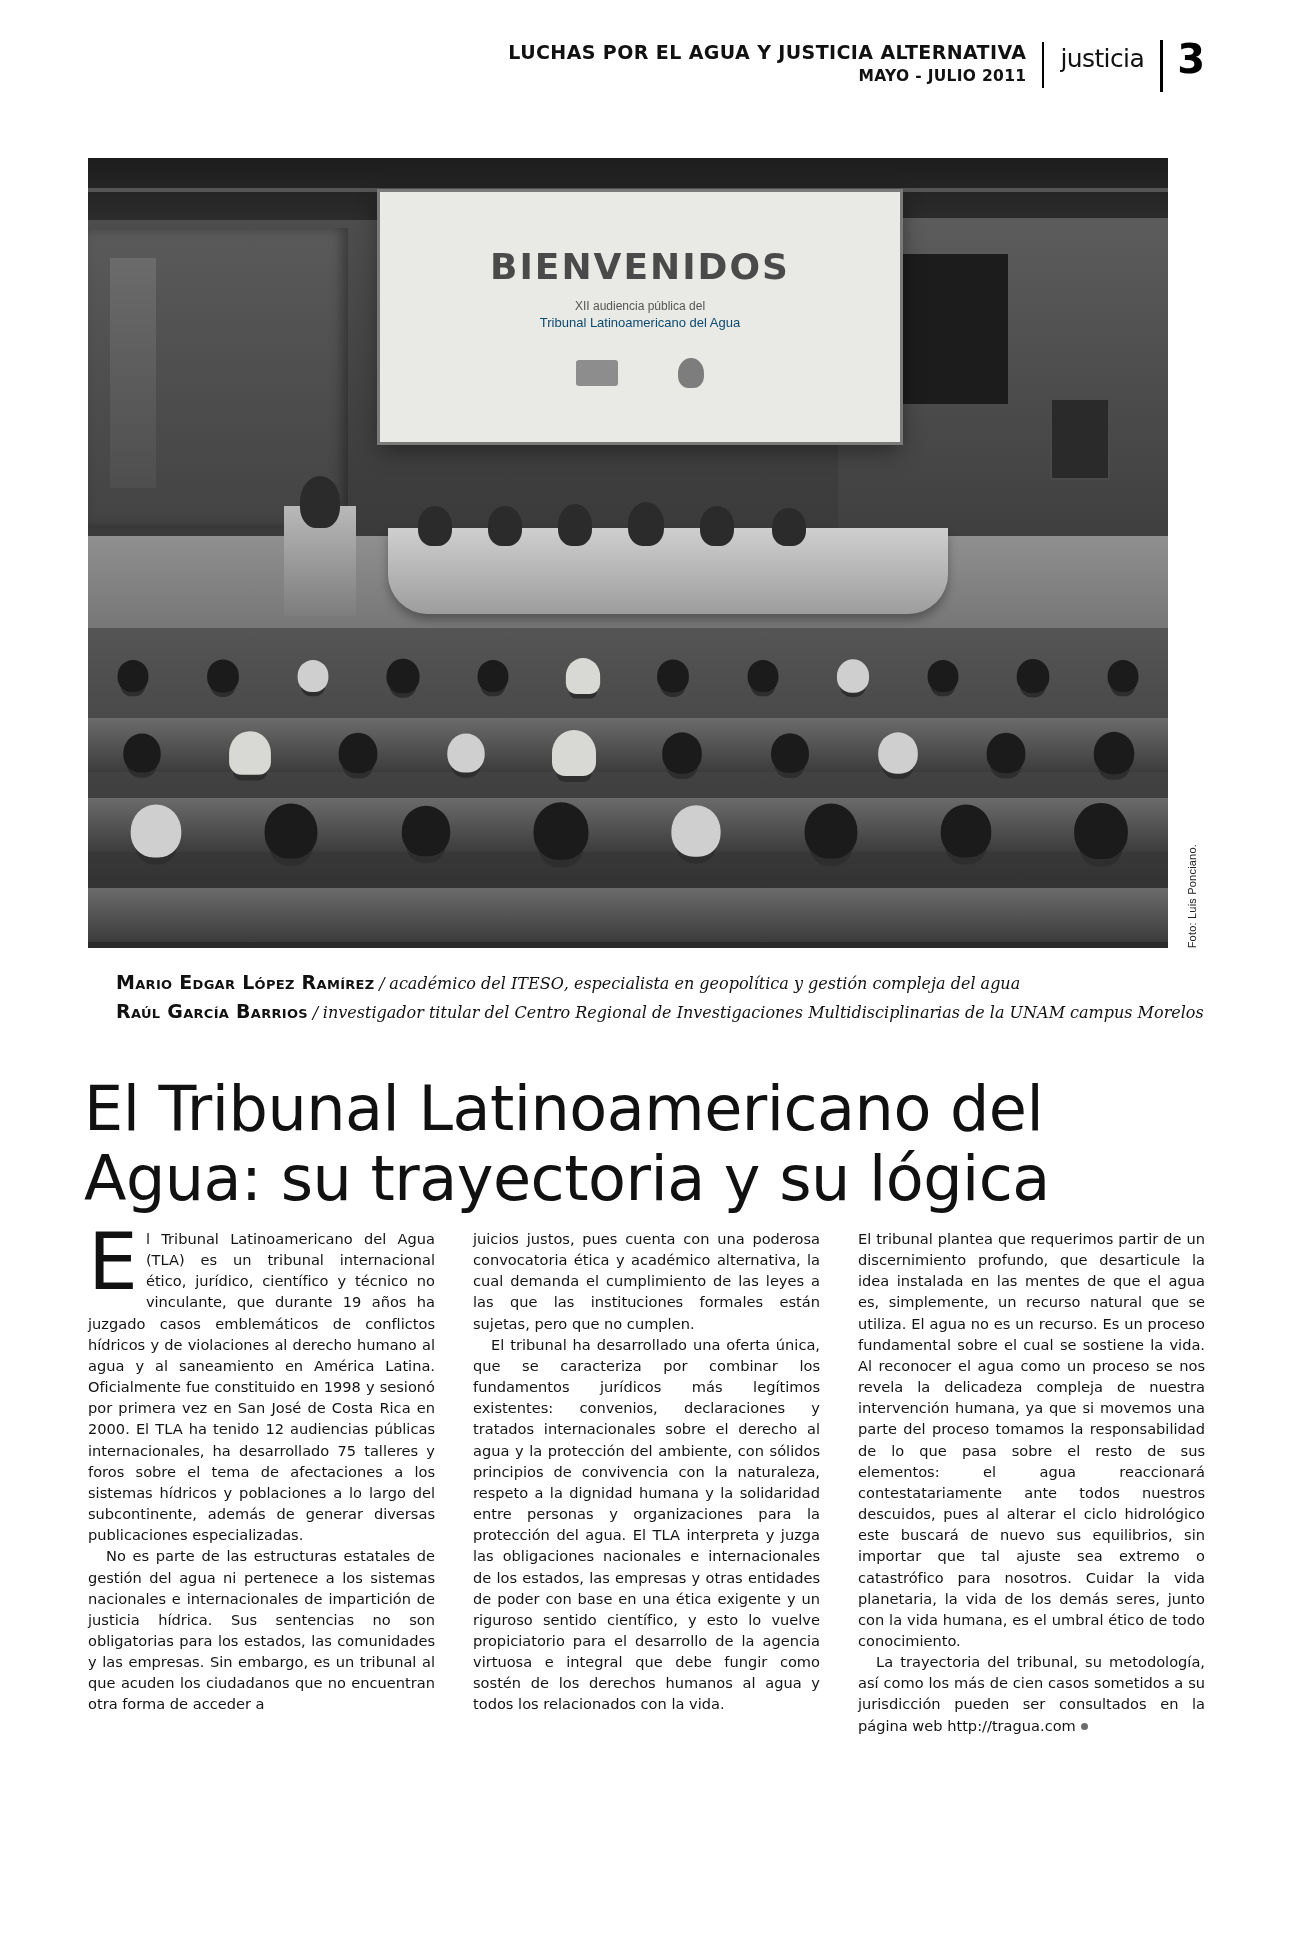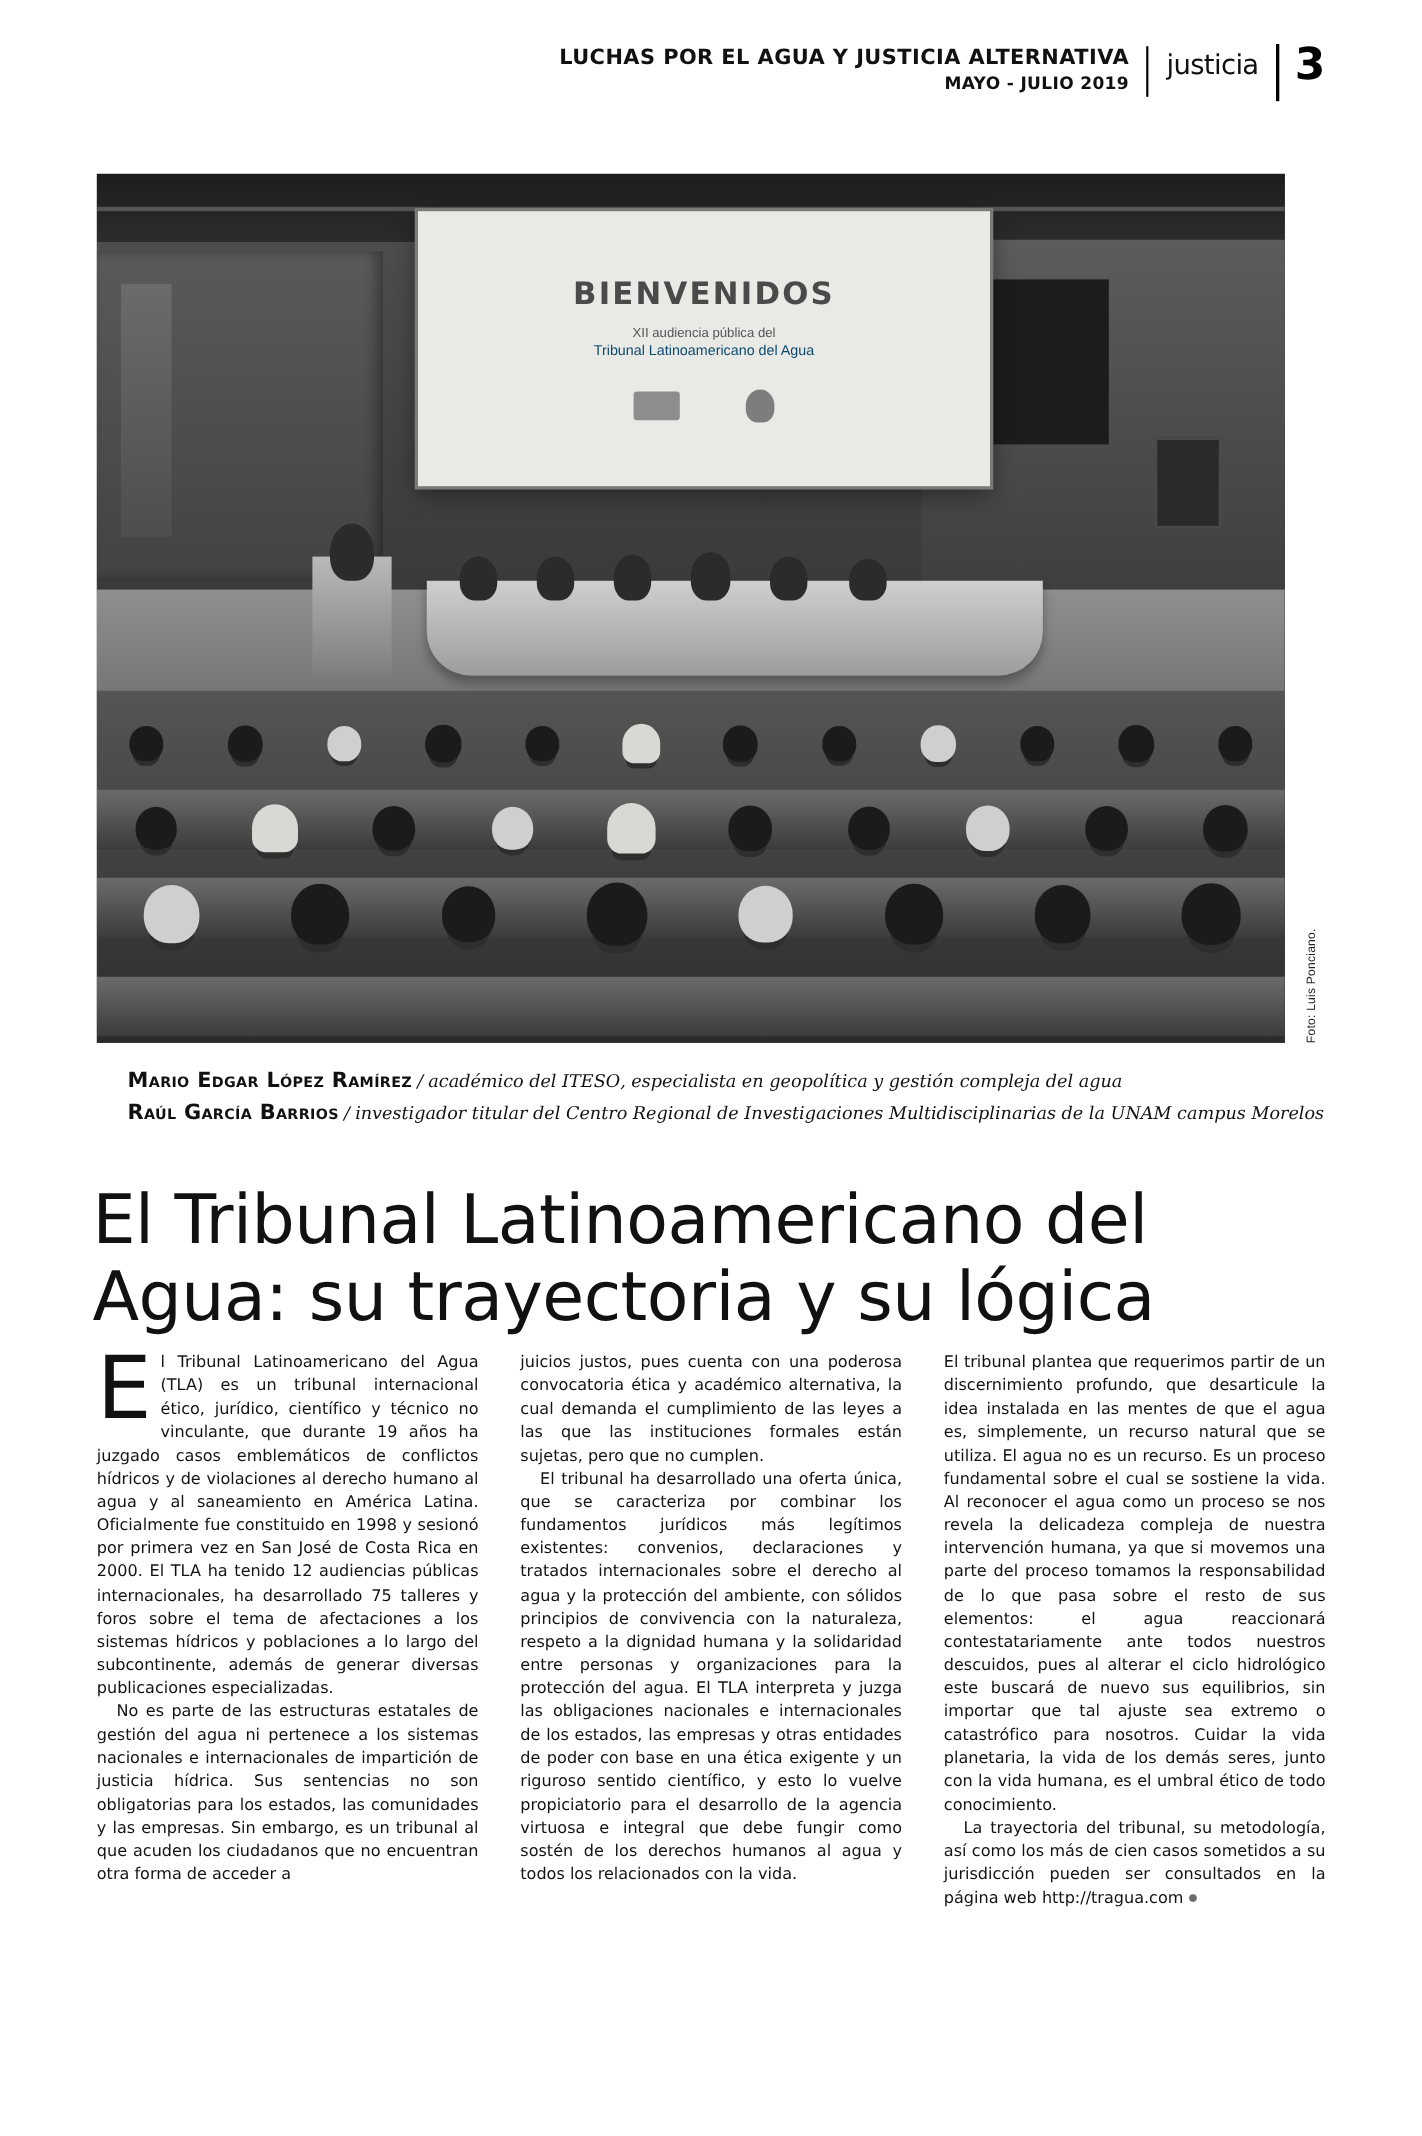--- a/index.html
+++ b/index.html
@@ -163,21 +163,21 @@
   .sc-screen {
     position: absolute;
     top: 34px; left: 292px;
     width: 520px; height: 250px;
     background: #e9e9e6;
     box-shadow: 0 0 0 3px #7a7a7a, 0 8px 22px rgba(0,0,0,.45);
     display:flex; flex-direction:column; align-items:center; justify-content:center;
     text-align:center;
     color:#2d2d2d;
   }
-  .sc-screen .s1 { font-family:"DejaVu Sans", sans-serif; font-weight:bold; font-size:28px; letter-spacing:2px; color:#4a4a4a;}
+  .sc-screen .s1 { font-family:"DejaVu Sans", sans-serif; font-weight:bold; font-size:36px; letter-spacing:2px; color:#4a4a4a;}
   .sc-screen .s2 { font-size:12px; margin-top:12px; color:#555;}
   .sc-screen .s3 { font-size:13px; margin-top:2px; color:#0c4a6e;}
   .sc-logos { display:flex; gap:60px; margin-top:28px; align-items:center;}
   .sc-logo-a { width:42px; height:26px; background:#8d8d8d; border-radius:3px;}
   .sc-logo-b { width:26px; height:30px; background:#7d7d7d; border-radius:50% 50% 40% 40%;}
   .sc-stage {
     position:absolute; top:378px; left:0; right:0; height:120px;
     background: linear-gradient(180deg,#8f8f8f,#6f6f6f);
   }
   .sc-table {
@@ -302,21 +302,21 @@
   }
 </style>
 </head>
 <body>
 
 <div class="page">
 
   <div class="header">
     <div class="header-titles">
       <div class="header-line1">LUCHAS POR EL AGUA Y JUSTICIA ALTERNATIVA</div>
-      <div class="header-line2">MAYO - JULIO 2019</div>
+      <div class="header-line2">MAYO - JULIO 2011</div>
     </div>
     <div class="header-sep"></div>
     <div class="brand">justicia</div>
     <div class="header-sep2"></div>
     <div class="page-number">3</div>
   </div>
 
   <div class="photo-wrap">
     <div class="photo">
       <div class="sc-wall"></div>

